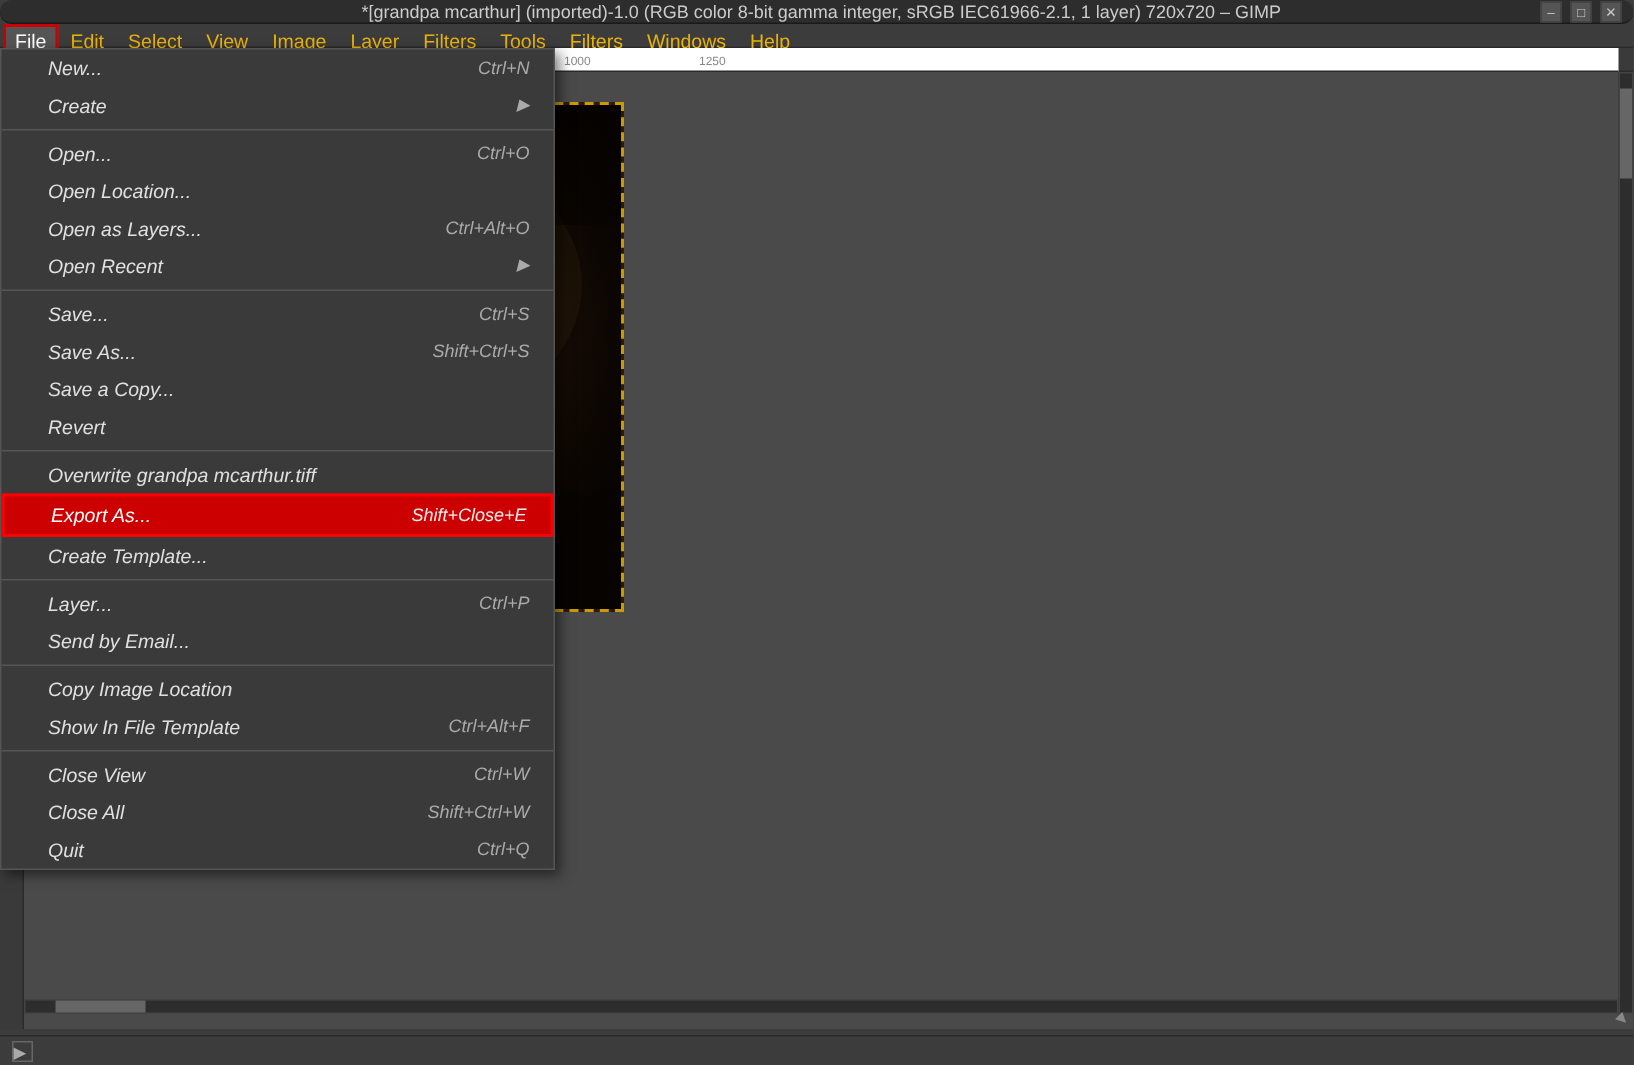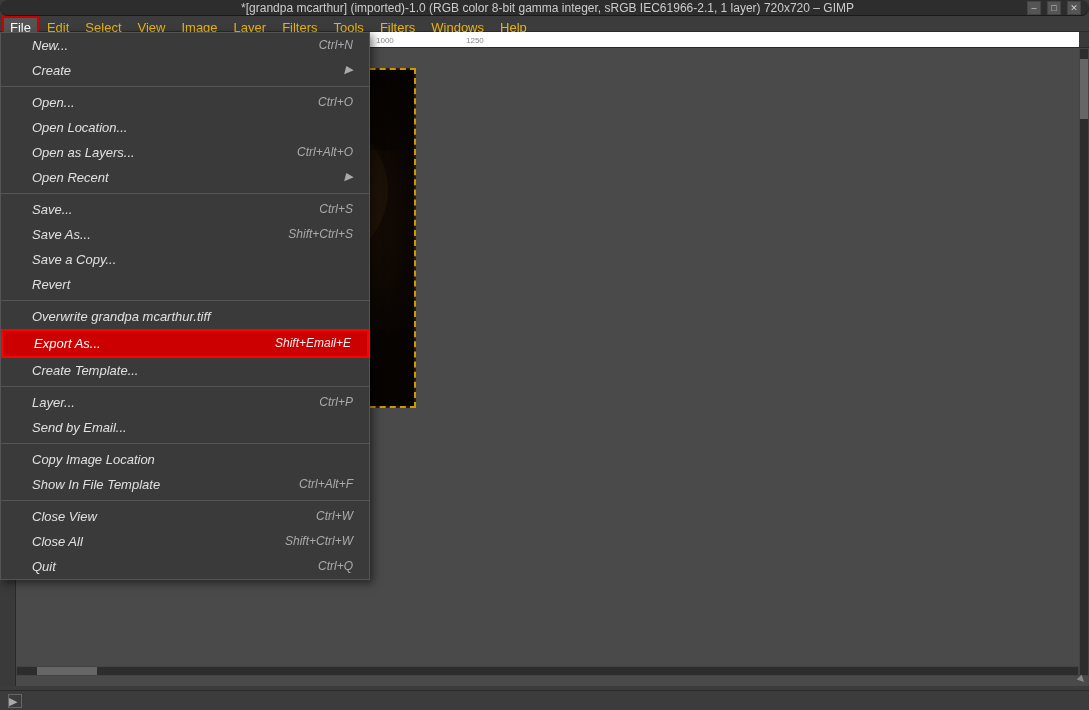--- a/index.html
+++ b/index.html
@@ -482,21 +482,21 @@
         </div>
         <div class="dropdown-item">
           <span>Revert</span>
         </div>
         <div style="height: 1px; background: rgb(85, 85, 85); margin: 3px 0px;"></div>
         <div class="dropdown-item">
           <span>Overwrite grandpa mcarthur.tiff</span>
         </div>
         <div class="dropdown-item highlighted">
           <span>Export As...</span>
-          <span class="shortcut">Shift+Email+E</span>
+          <span class="shortcut">Shift+Close+E</span>
         </div>
         <div class="dropdown-item">
           <span>Create Template...</span>
         </div>
         <div style="height: 1px; background: rgb(85, 85, 85); margin: 3px 0px;"></div>
         <div class="dropdown-item">
           <span>Layer...</span>
           <span class="shortcut">Ctrl+P</span>
         </div>
         <div class="dropdown-item">

